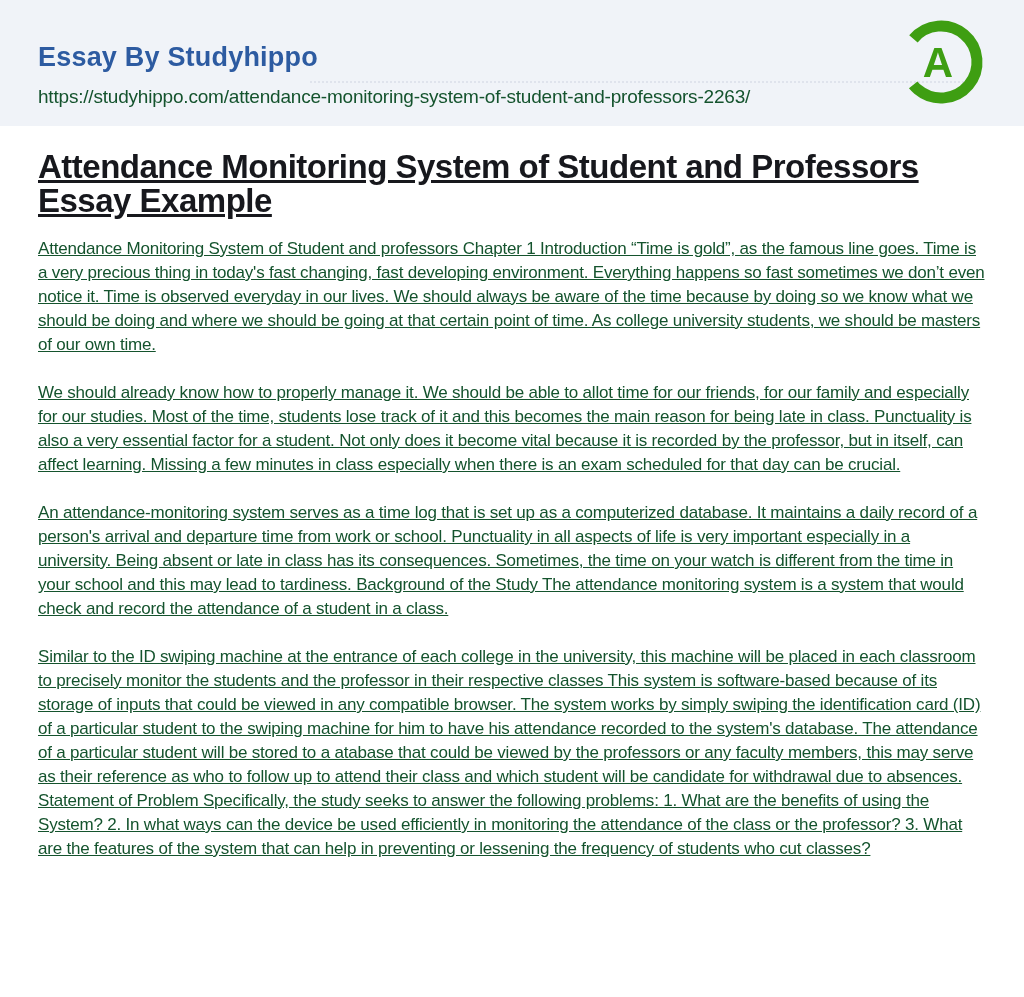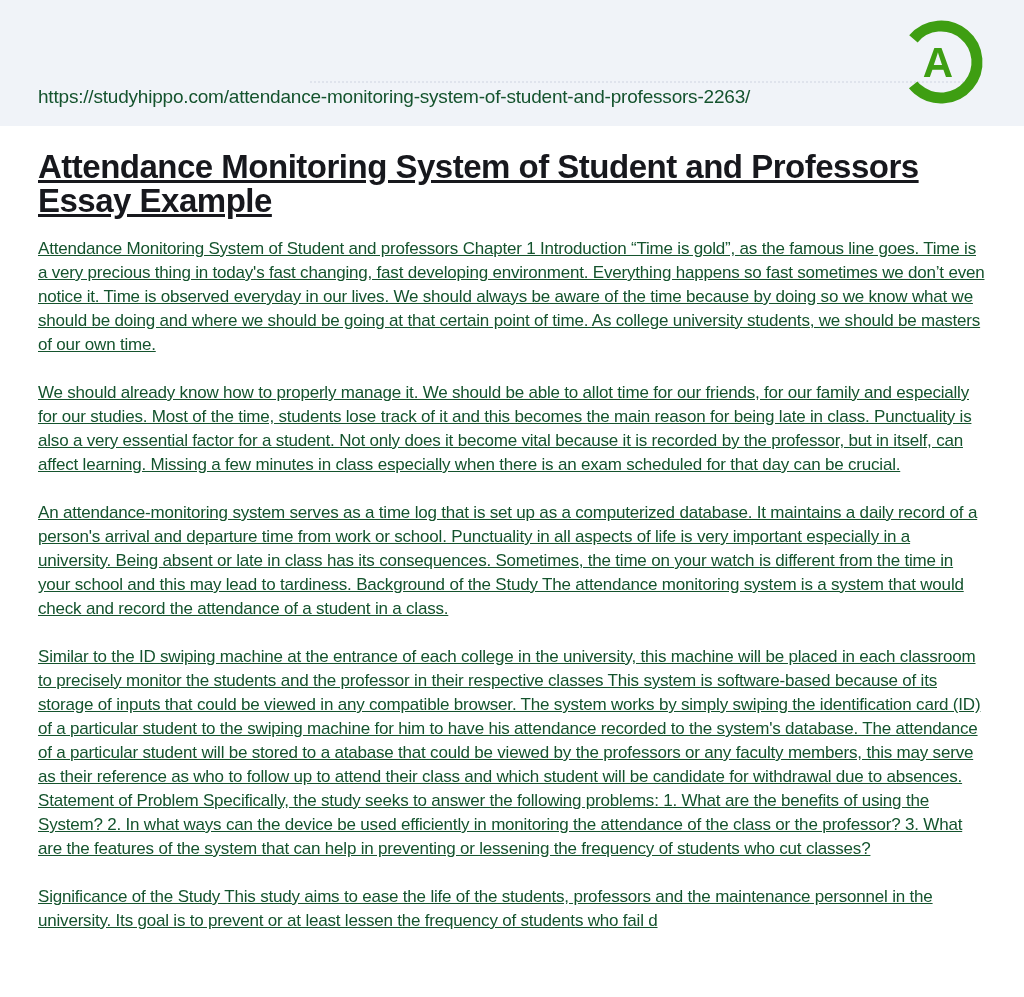--- a/index.html
+++ b/index.html
@@ -81,20 +81,21 @@
     max-width: 948px;
     text-decoration: underline;
   }
 </style>
 </head>
 <body>
 
 <div class="page">
 
   <div class="header">
+    <div class="brand">Essay By Studyhippo</div>
     <div class="dotted-divider"></div>
     <a class="source-url">https://studyhippo.com/attendance-monitoring-system-of-student-and-professors-2263/</a>
     <div class="logo">
       <svg width="88" height="88" viewBox="0 0 88 88">
         <circle cx="44" cy="44" r="36" fill="none" stroke="#3e9e12" stroke-width="11" stroke-dasharray="176 50.2" transform="rotate(-140 44 44)"></circle>
         <text x="41" y="59" text-anchor="middle" font-family="Liberation Sans, sans-serif" font-size="42" font-weight="bold" fill="#3e9e12">A</text>
       </svg>
     </div>
   </div>
 
@@ -102,16 +103,15 @@
     <h1 class="essay-title">Attendance Monitoring System of Student and Professors Essay Example</h1>
 
     <p class="essay-paragraph">Attendance Monitoring System of Student and professors Chapter 1 Introduction “Time is gold”, as the famous line goes. Time is a very precious thing in today's fast changing, fast developing environment. Everything happens so fast sometimes we don’t even notice it. Time is observed everyday in our lives. We should always be aware of the time because by doing so we know what we should be doing and where we should be going at that certain point of time. As college university students, we should be masters of our own time.</p>
 
     <p class="essay-paragraph">We should already know how to properly manage it. We should be able to allot time for our friends, for our family and especially for our studies. Most of the time, students lose track of it and this becomes the main reason for being late in class. Punctuality is also a very essential factor for a student. Not only does it become vital because it is recorded by the professor, but in itself, can affect learning. Missing a few minutes in class especially when there is an exam scheduled for that day can be crucial.</p>
 
     <p class="essay-paragraph">An attendance-monitoring system serves as a time log that is set up as a computerized database. It maintains a daily record of a person's arrival and departure time from work or school. Punctuality in all aspects of life is very important especially in a university. Being absent or late in class has its consequences. Sometimes, the time on your watch is different from the time in your school and this may lead to tardiness. Background of the Study The attendance monitoring system is a system that would check and record the attendance of a student in a class.</p>
 
     <p class="essay-paragraph">Similar to the ID swiping machine at the entrance of each college in the university, this machine will be placed in each classroom to precisely monitor the students and the professor in their respective classes This system is software-based because of its storage of inputs that could be viewed in any compatible browser. The system works by simply swiping the identification card (ID) of a particular student to the swiping machine for him to have his attendance recorded to the system's database. The attendance of a particular student will be stored to a atabase that could be viewed by the professors or any faculty members, this may serve as their reference as who to follow up to attend their class and which student will be candidate for withdrawal due to absences. Statement of Problem Specifically, the study seeks to answer the following problems: 1. What are the benefits of using the System? 2. In what ways can the device be used efficiently in monitoring the attendance of the class or the professor? 3. What are the features of the system that can help in preventing or lessening the frequency of students who cut classes?</p>
 
-    <p class="essay-paragraph">Significance of the Study This study aims to ease the life of the students, professors and the maintenance personnel in the university. Its goal is to prevent or at least lessen the frequency of students who fail d</p>
   </div>
 
 </div>
 
 </body></html>

